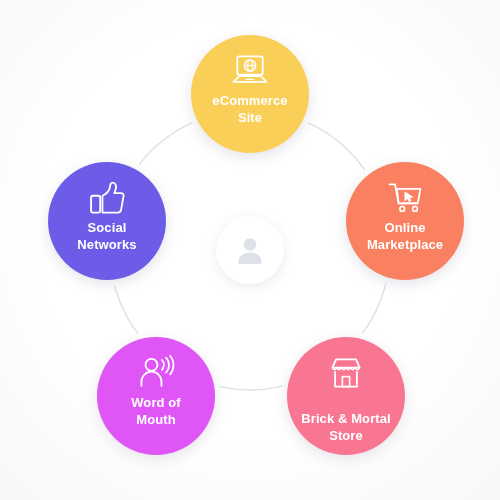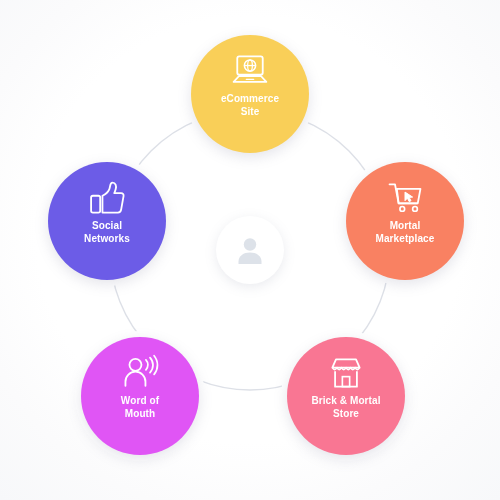--- a/index.html
+++ b/index.html
@@ -41,32 +41,32 @@
     padding-top: 17px;
   }
   .node-icon {
     width: 40px;
     height: 38px;
     display: block;
     margin-bottom: 3px;
   }
   .node-label {
     color: #ffffff;
-    font-size: 10px;
+    font-size: 13px;
     font-weight: bold;
     line-height: 1.28;
     text-align: center;
     letter-spacing: 0.1px;
     width: 104px;
     white-space: pre-line;
   }
   .node-ecommerce   { left: 191px; top: 35px; }
   .node-marketplace { left: 346px; top: 162px; }
-  .node-brick       { left: 287px; top: 337px; }
-  .node-wom         { left: 81px;  top: 337px; }
+  .node-brick       { left: 287px; top: 337px; gap: 16px; }
+  .node-wom         { left: 97px;  top: 337px; }
   .node-social      { left: 48px;  top: 162px; }
 
   .center-hub {
     position: absolute;
     left: 216px;
     top: 216px;
     width: 68px;
     height: 68px;
     border-radius: 50%;
     background: #ffffff;
@@ -100,21 +100,21 @@
   </div>
 
   <div class="node node-marketplace" style="background:#f98162">
     <svg class="node-icon" viewBox="0 0 44 40">
       <path d="M5 5 H11 L15 26 H35" fill="none" stroke="#fff" stroke-width="2" stroke-linecap="round" stroke-linejoin="round"></path>
       <path d="M13 10 H39 L36 26 H15 Z" fill="none" stroke="#fff" stroke-width="2" stroke-linejoin="round"></path>
       <path d="M22 13.5 L22 23 L24.6 20.2 L26.6 24 L28.6 23 L26.6 19.4 L30.4 19 Z" fill="#fff" stroke="#fff" stroke-width="1.1" stroke-linejoin="round"></path>
       <circle cx="19" cy="32" r="2.6" fill="none" stroke="#fff" stroke-width="1.8"></circle>
       <circle cx="33" cy="32" r="2.6" fill="none" stroke="#fff" stroke-width="1.8"></circle>
     </svg>
-    <div class="node-label">Mortal
+    <div class="node-label">Online
 Marketplace</div>
   </div>
 
   <div class="node node-brick" style="background:#f97693">
     <svg class="node-icon" viewBox="0 0 44 40">
       <path d="M11 5 H33 L37 14 H7 Z" fill="none" stroke="#fff" stroke-width="2" stroke-linejoin="round"></path>
       <path d="M7 14 q2.5 4.6 5 0 q2.5 4.6 5 0 q2.5 4.6 5 0 q2.5 4.6 5 0 q2.5 4.6 5 0 q2.5 4.6 5 0" fill="none" stroke="#fff" stroke-width="1.7" stroke-linejoin="round"></path>
       <path d="M10 18 V35 H34 V18" fill="none" stroke="#fff" stroke-width="2" stroke-linejoin="round"></path>
       <rect x="18" y="24" width="8" height="11" fill="none" stroke="#fff" stroke-width="1.8"></rect>
     </svg>

